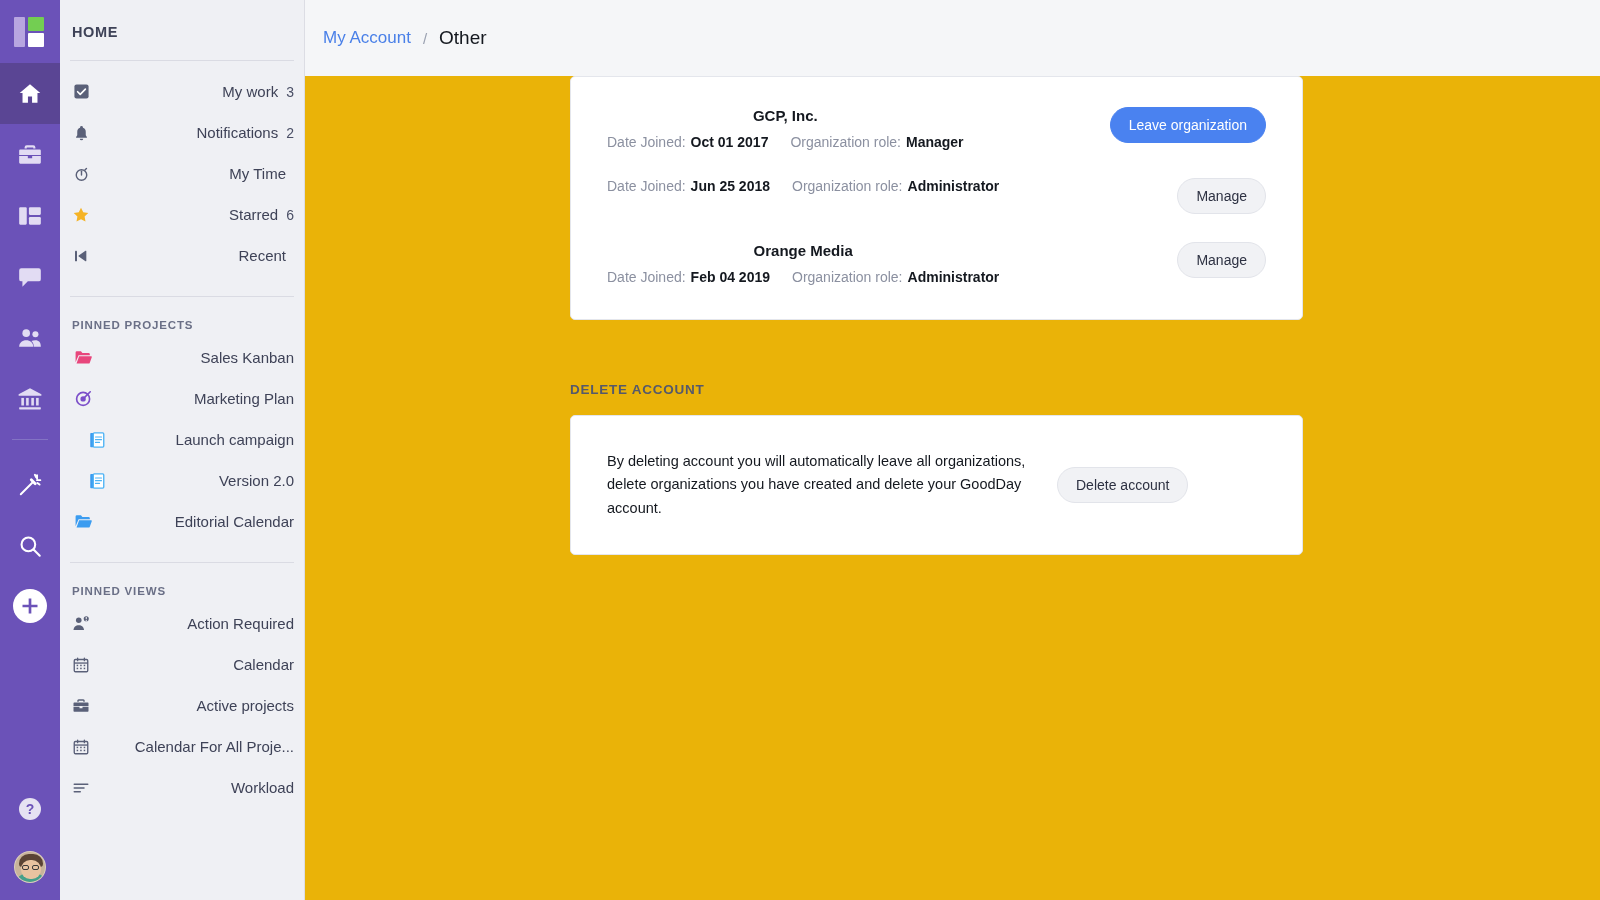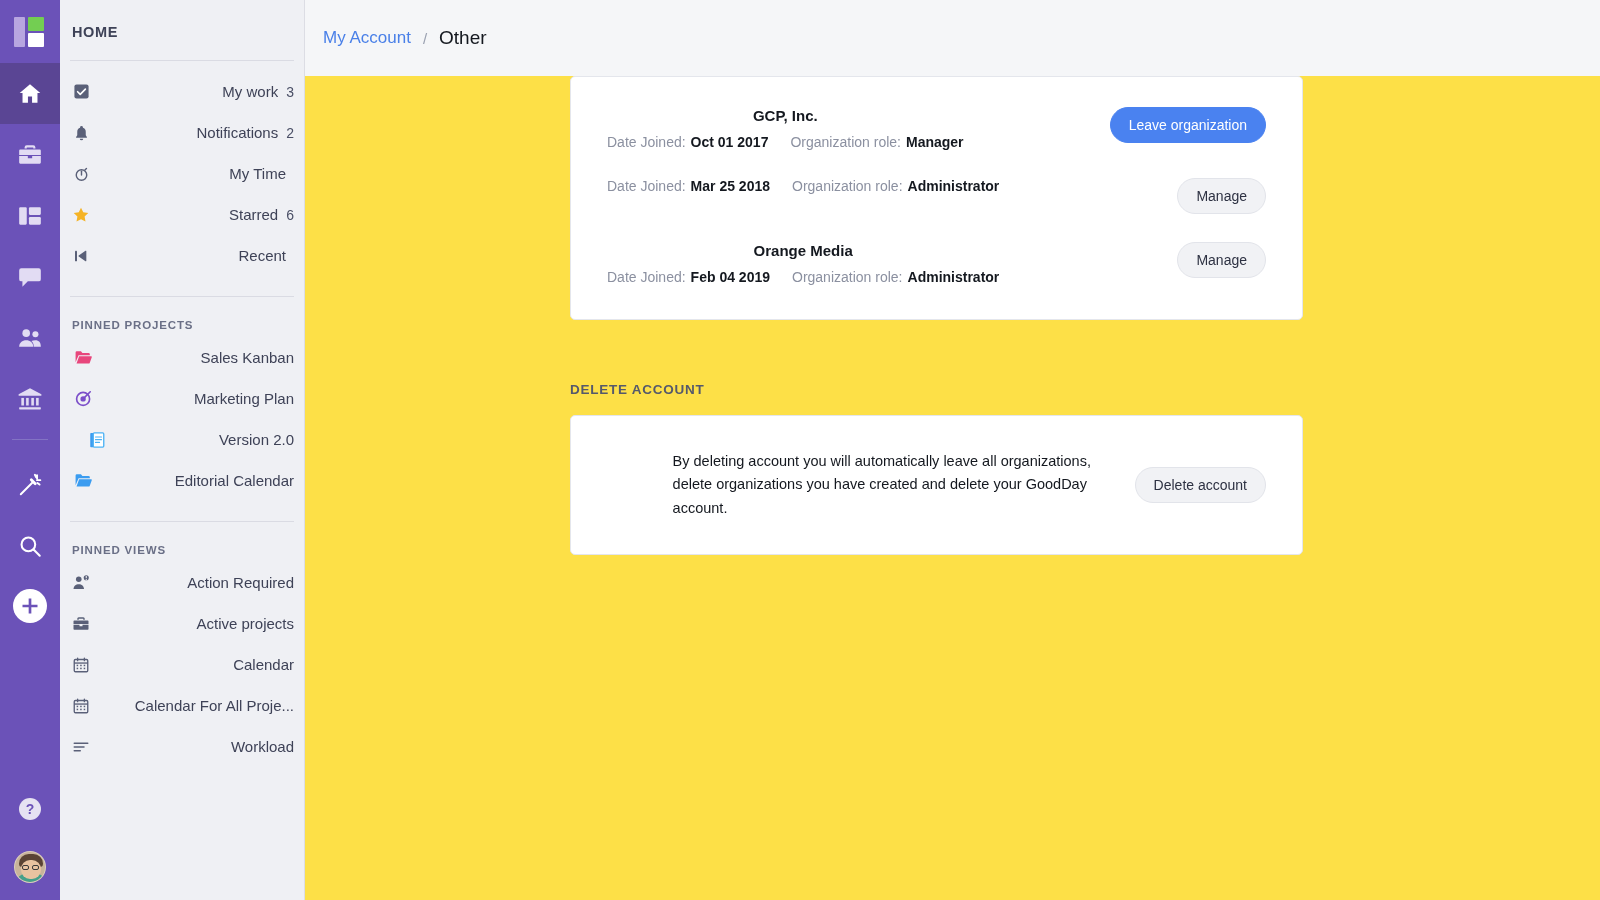--- a/index.html
+++ b/index.html
@@ -100,21 +100,21 @@
   }
   .sb-count { font-size: 14px; color: #4a4f66; margin-left: 8px; }
   .sb-caret {
     width: 14px; flex-shrink: 0; margin-left: -14px; margin-right: 2px;
     color: #6a6f86; font-size: 12px; line-height: 1;
   }
   .sb-row.has-caret { padding-left: 0; }
   .sb-row .indent-pad { width: 16px; flex-shrink: 0; }
 
   
-  .main { flex: 1; height: 900px; background: #fde047; overflow: hidden; }
+  .main { flex: 1; height: 900px; background: #eab308; overflow: hidden; }
   .crumbbar {
     height: 76px; display: flex; align-items: center;
     padding-left: 18px; background: #f5f6f8;
   }
   .crumb-link { font-size: 17px; color: #4a80e8; cursor: pointer; }
   .crumb-sep { font-size: 15px; color: #9aa0b0; margin: 0 12px; }
   .crumb-cur { font-size: 19px; color: #14181f; }
 
   .content { padding-left: 265px; padding-right: 40px; }
   .section-label {
@@ -138,21 +138,21 @@
 
   .btn {
     border-radius: 18px; font-size: 14px; cursor: pointer;
     padding: 9px 18px; white-space: nowrap; flex-shrink: 0;
     font-family: "Liberation Sans", sans-serif;
   }
   .btn-primary { background: #4a82f0; color: #ffffff; border: 1px solid #4a82f0; }
   .btn-ghost { background: #f1f2f5; color: #2d3142; border: 1px solid #e2e4ea; }
 
   .spacer-sections { height: 62px; }
-  .danger-card { padding: 34px 36px; display: flex; align-items: center; justify-content: flex-end; gap: 12px; }
+  .danger-card { padding: 34px 36px; display: flex; align-items: center; justify-content: flex-start; }
   .danger-text {
     font-size: 14.5px; color: #14181f; line-height: 1.62;
     max-width: 450px;
   }
 </style>
 </head>
 <body>
 
 <div class="app">
 
@@ -354,20 +354,31 @@
       <span class="sb-ico">
         <svg width="19" height="19" viewBox="0 0 24 24" fill="none" stroke="#7b4ec9" stroke-width="2.1">
             <circle cx="11.5" cy="12.5" r="8.2"></circle>
             <circle cx="11.5" cy="12.5" r="3.4" fill="#7b4ec9" stroke="none"></circle>
             <path d="M11.5 12.5 20.5 3.5" stroke-linecap="round"></path>
           </svg>
       </span>
       <span class="sb-label">Marketing Plan</span>
     </div>
 
+    <div class="sb-row">
+      <span class="indent-pad"></span>
+      <span class="sb-ico">
+        <svg width="18" height="18" viewBox="0 0 24 24">
+            <rect x="3" y="2.5" width="5" height="19" rx="1" fill="#3b9cf0"></rect>
+            <rect x="7" y="2.5" width="14" height="19" rx="1.4" fill="#fff" stroke="#4db3f5" stroke-width="1.8"></rect>
+            <path d="M10 8h8M10 11.6h8M10 15.2h5.4" stroke="#4db3f5" stroke-width="1.6" stroke-linecap="round"></path>
+          </svg>
+      </span>
+      <span class="sb-label">Launch campaign</span>
+    </div>
 
     <div class="sb-row">
       <span class="indent-pad"></span>
       <span class="sb-ico">
         <svg width="18" height="18" viewBox="0 0 24 24">
             <rect x="3" y="2.5" width="5" height="19" rx="1" fill="#3b9cf0"></rect>
             <rect x="7" y="2.5" width="14" height="19" rx="1.4" fill="#fff" stroke="#4db3f5" stroke-width="1.8"></rect>
             <path d="M10 8h8M10 11.6h8M10 15.2h5.4" stroke="#4db3f5" stroke-width="1.6" stroke-linecap="round"></path>
           </svg>
       </span>
@@ -392,48 +403,48 @@
     <div class="sb-row">
       <span class="sb-ico">
         <svg width="18" height="18" viewBox="0 0 24 24" fill="#5a6078">
             <circle cx="9" cy="7" r="3.7"></circle>
             <path d="M2 20c0-3.9 3.1-6.5 7-6.5s7 2.6 7 6.5z"></path>
             <circle cx="19" cy="5" r="3.4"></circle>
             <path d="M18.3 2.6h1.4v3h-1.4zM18.3 6.6h1.4v1.4h-1.4z" fill="#eff0f4"></path>
           </svg>
       </span>
       <span class="sb-label">Action Required</span>
-    </div>
-
-    <div class="sb-row">
-      <span class="sb-ico">
-        <svg width="18" height="18" viewBox="0 0 24 24" fill="#5a6078">
-            <path d="M9 3h6a2 2 0 0 1 2 2v1.2h-2V5H9v1.2H7V5a2 2 0 0 1 2-2zM3 7.4h18a1 1 0 0 1 1 1v3.6H2V8.4a1 1 0 0 1 1-1zm-1 5.6h8v2h4v-2h8v5.6a1 1 0 0 1-1 1H3a1 1 0 0 1-1-1z"></path>
-          </svg>
-      </span>
-      <span class="sb-label">Active projects</span>
     </div>
 
     <div class="sb-row">
       <span class="sb-ico">
         <svg width="18" height="18" viewBox="0 0 24 24" fill="none" stroke="#5a6078" stroke-width="1.8">
             <rect x="3" y="4.6" width="18" height="16.4" rx="1.6"></rect>
             <path d="M3 9.4h18"></path>
             <path d="M7.5 2.8v3.4M16.5 2.8v3.4" stroke-linecap="round"></path>
             <g fill="#5a6078" stroke="none">
               <rect x="6.2" y="11.6" width="2" height="2"></rect>
               <rect x="10.9" y="11.6" width="2" height="2"></rect>
               <rect x="15.6" y="11.6" width="2" height="2"></rect>
               <rect x="6.2" y="15.6" width="2" height="2"></rect>
               <rect x="10.9" y="15.6" width="2" height="2"></rect>
               <rect x="15.6" y="15.6" width="2" height="2"></rect>
             </g>
           </svg>
       </span>
       <span class="sb-label">Calendar</span>
+    </div>
+
+    <div class="sb-row">
+      <span class="sb-ico">
+        <svg width="18" height="18" viewBox="0 0 24 24" fill="#5a6078">
+            <path d="M9 3h6a2 2 0 0 1 2 2v1.2h-2V5H9v1.2H7V5a2 2 0 0 1 2-2zM3 7.4h18a1 1 0 0 1 1 1v3.6H2V8.4a1 1 0 0 1 1-1zm-1 5.6h8v2h4v-2h8v5.6a1 1 0 0 1-1 1H3a1 1 0 0 1-1-1z"></path>
+          </svg>
+      </span>
+      <span class="sb-label">Active projects</span>
     </div>
 
     <div class="sb-row">
       <span class="sb-ico">
         <svg width="18" height="18" viewBox="0 0 24 24" fill="none" stroke="#5a6078" stroke-width="1.8">
             <rect x="3" y="4.6" width="18" height="16.4" rx="1.6"></rect>
             <path d="M3 9.4h18"></path>
             <path d="M7.5 2.8v3.4M16.5 2.8v3.4" stroke-linecap="round"></path>
             <g fill="#5a6078" stroke="none">
               <rect x="6.2" y="11.6" width="2" height="2"></rect>
@@ -483,21 +494,21 @@
               <span class="val">Manager</span>
             </div>
           </div>
           <button class="btn btn-primary">Leave organization</button>
         </div>
 
         <div class="org-row">
           <div>
             <div class="org-meta">
               <span>Date Joined:</span>
-              <span class="val">Mar 25 2018</span>
+              <span class="val">Jun 25 2018</span>
               <span class="gap"></span>
               <span>Organization role:</span>
               <span class="val">Administrator</span>
             </div>
           </div>
           <button class="btn btn-ghost">Manage</button>
         </div>
 
         <div class="org-row">
           <div>

